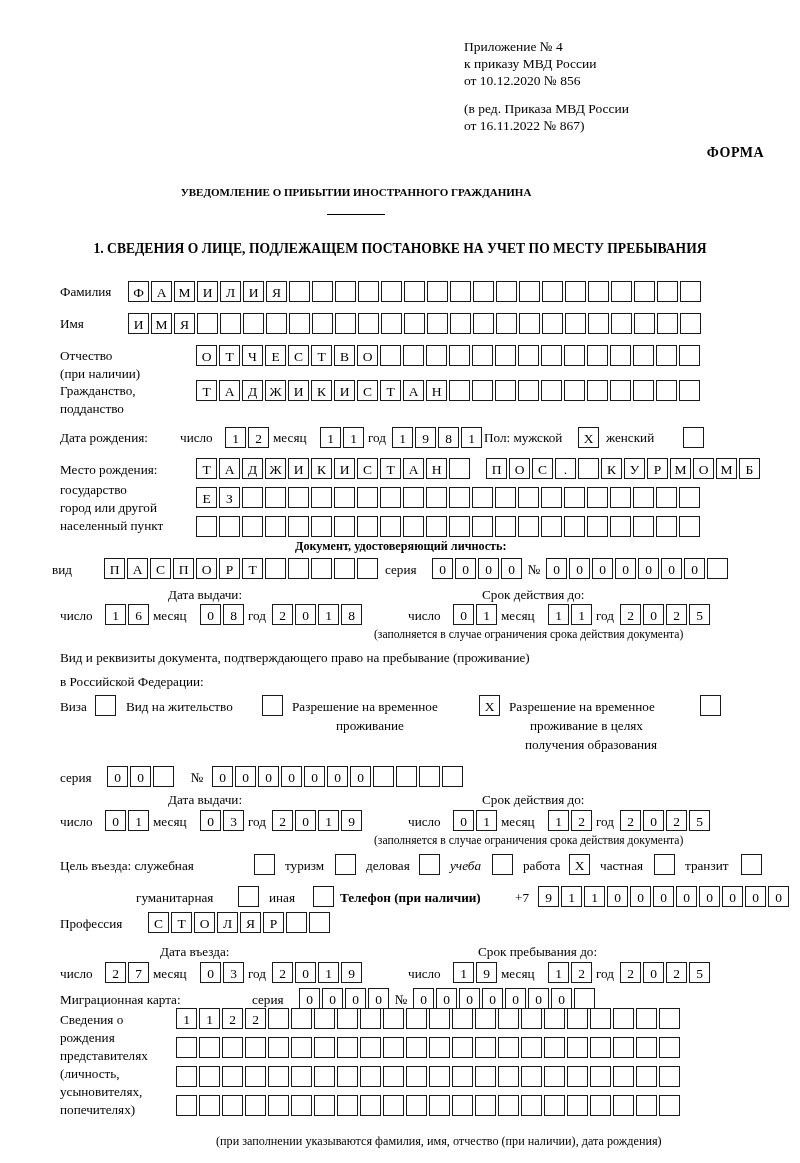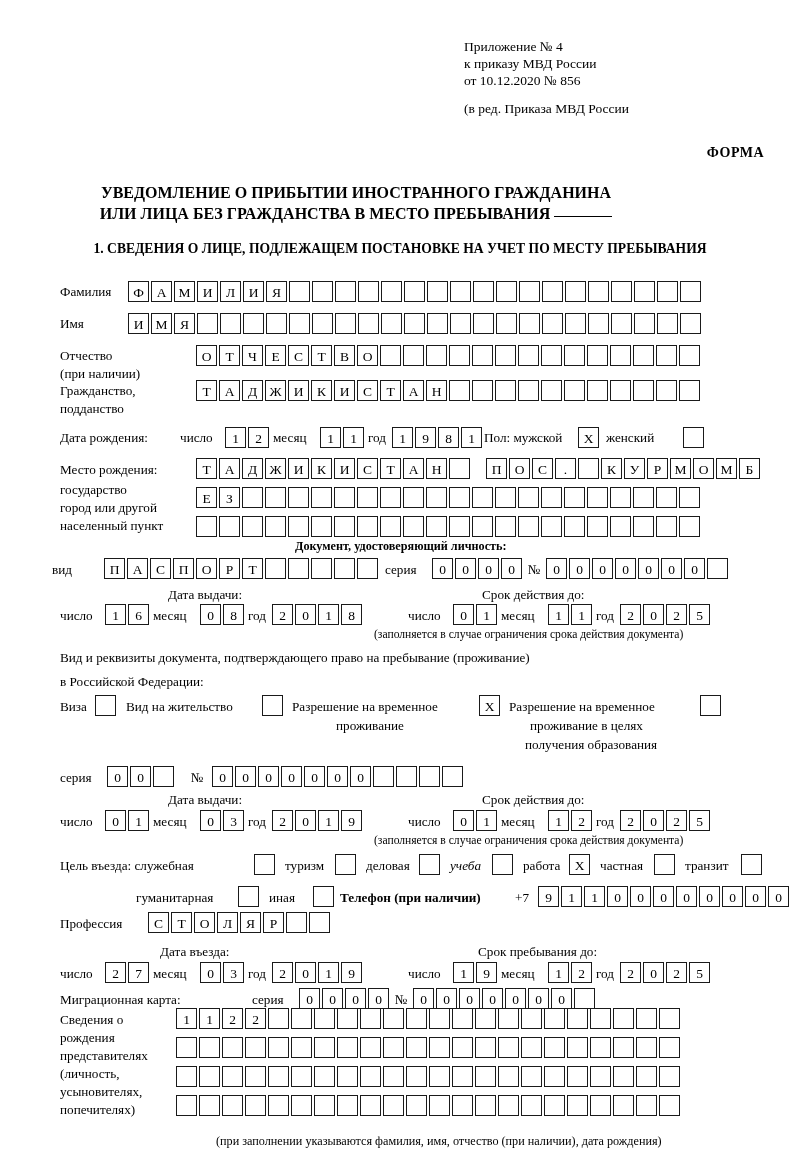--- a/index.html
+++ b/index.html
@@ -39,21 +39,21 @@
     font-size: 14px;
     font-weight: bold;
     letter-spacing: 0.5px;
   }
   .title {
     position: absolute;
     top: 182px;
     left: 0;
     width: 712px;
     text-align: center;
-    font-size: 16px;
+    font-size: 11px;
     font-weight: bold;
     line-height: 21px;
   }
   .title .ul {
     display: inline-block;
     width: 58px;
     border-bottom: 1.3px solid #000;
     vertical-align: 2px;
   }
   .section1 {
@@ -111,28 +111,29 @@
 <body>
 
 <div class="page">
 
   <div class="hdr">
     <div>Приложение № 4</div>
     <div>к приказу МВД России</div>
     <div>от 10.12.2020 № 856</div>
     <div class="blk2">
       <div>(в ред. Приказа МВД России</div>
+      <div>от 16.11.2022 № 867)</div>
     </div>
   </div>
 
   <div class="forma">ФОРМА</div>
 
   <div class="title">
     <div>УВЕДОМЛЕНИЕ О ПРИБЫТИИ ИНОСТРАННОГО ГРАЖДАНИНА</div>
-    <div><span>ИЛИ ЛИЦА БЕЗ ГРАЖДАНСТВА В МЕСТО ПРЕБЫВАНИЯ</span> <span class="ul"></span></div>
+    <div> <span class="ul"></span></div>
   </div>
 
   <div class="section1">1. СВЕДЕНИЯ О ЛИЦЕ, ПОДЛЕЖАЩЕМ ПОСТАНОВКЕ НА УЧЕТ ПО МЕСТУ ПРЕБЫВАНИЯ</div>
 
   <div class="t" style="top:284px;left:60px;">Фамилия</div>
   <div class="cells" id="row-surname" style="top:281px;left:128px;">
       <div class="cell">Ф</div>
       <div class="cell">А</div>
       <div class="cell">М</div>
       <div class="cell">И</div>

